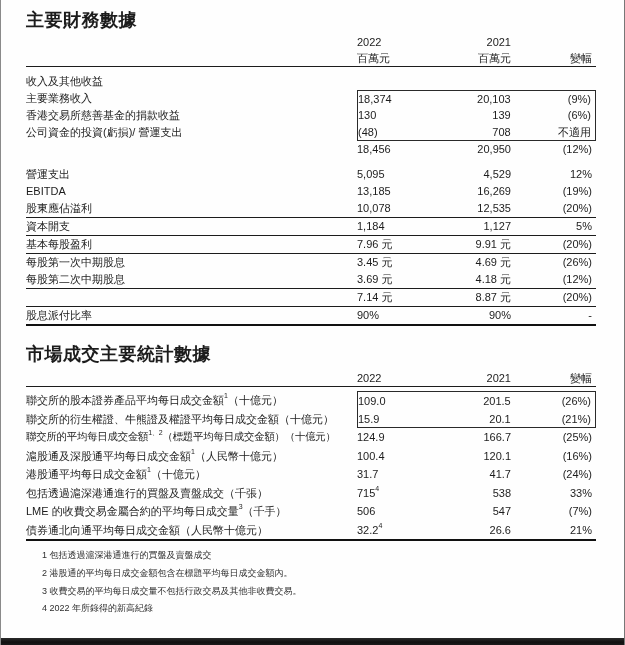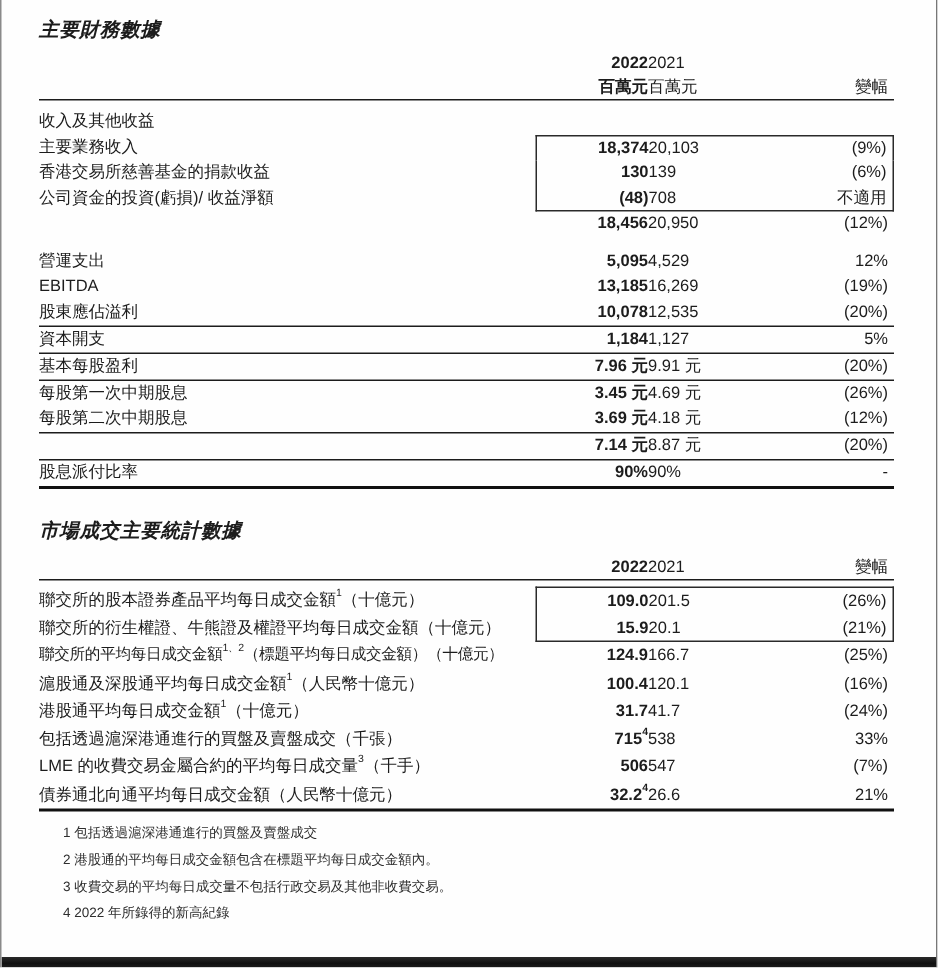--- a/index.html
+++ b/index.html
@@ -4,39 +4,39 @@
 <style>
   html,body { margin:0; padding:0; background:#e9e9e9; }
   .page {
     position:relative; width:625px; height:645px; margin:0 auto;
     background:#fefefe; overflow:hidden; box-sizing:border-box;
     border-left:1px solid #8a8a8a; border-right:1px solid #777;
     font-family:"Liberation Sans","DejaVu Sans",sans-serif;
     color:#1c1c1c;
   }
   .content { padding:12px 28px 0 25px; }
-  .sec-title { font-size:13px; font-weight:bold; letter-spacing:0.5px; height:16px; line-height:16px;font-style:italic; }
+  .sec-title { font-size:18px; font-weight:bold; letter-spacing:0.5px; height:16px; line-height:16px; }
   .t1-title { margin-bottom:6px; }
   .t2-title { margin-top:20px; }
 
   .thead { border-bottom:1.5px solid #1c1c1c; margin-top:0; }
   .thead2 { border-bottom:1px solid #1c1c1c; margin-top:8px; }
   .hrow { display:flex; height:16px; line-height:16px; font-size:11px; }
   .hrow .lab { flex:1; }
 
   .rows { padding-top:6px; }
   .rows2 { padding-top:4px; }
   .row { display:flex; height:17px; line-height:17px; font-size:11px; }
   .rows2 .row { height:18.5px; line-height:18.5px; }
   .lab { flex:1; white-space:nowrap; overflow:hidden; }
   .lab.tight { font-size:10.4px; letter-spacing:-0.2px; }
 
   .numwrap { display:flex; width:239px; padding-right:4px; box-sizing:border-box; }
-  .c2022 { width:75px; text-align:right; font-weight:bold; }
-  .c2021 { width:79px; }
+  .c2022 { width:75px; font-weight:normal; }
+  .c2021 { width:79px; text-align:right; }
   .cchg  { width:81px; text-align:right; }
 
   .boxed .numwrap { border-left:1.5px solid #2a2a2a; border-right:1.5px solid #2a2a2a; }
   .box-first .numwrap { border-top:1.5px solid #2a2a2a; }
   .box-last .numwrap { border-bottom:1.5px solid #2a2a2a; }
 
   .rule-after { border-bottom:1px solid #1c1c1c; }
   .rule-thick { border-bottom:2px solid #111; }
   .gap-before { margin-top:8px; }
 
@@ -96,21 +96,21 @@
         </div>
         <div class="row boxed">
           <span class="lab">香港交易所慈善基金的捐款收益</span>
           <span class="numwrap">
             <span class="c2022">130</span>
             <span class="c2021">139</span>
             <span class="cchg">(6%)</span>
           </span>
         </div>
         <div class="row boxed box-last">
-          <span class="lab">公司資金的投資(虧損)/ 收益淨額</span>
+          <span class="lab">公司資金的投資(虧損)/ 營運支出</span>
           <span class="numwrap">
             <span class="c2022">(48)</span>
             <span class="c2021">708</span>
             <span class="cchg">不適用</span>
           </span>
         </div>
         <div class="row">
           <span class="lab"></span>
           <span class="numwrap">
             <span class="c2022">18,456</span>

